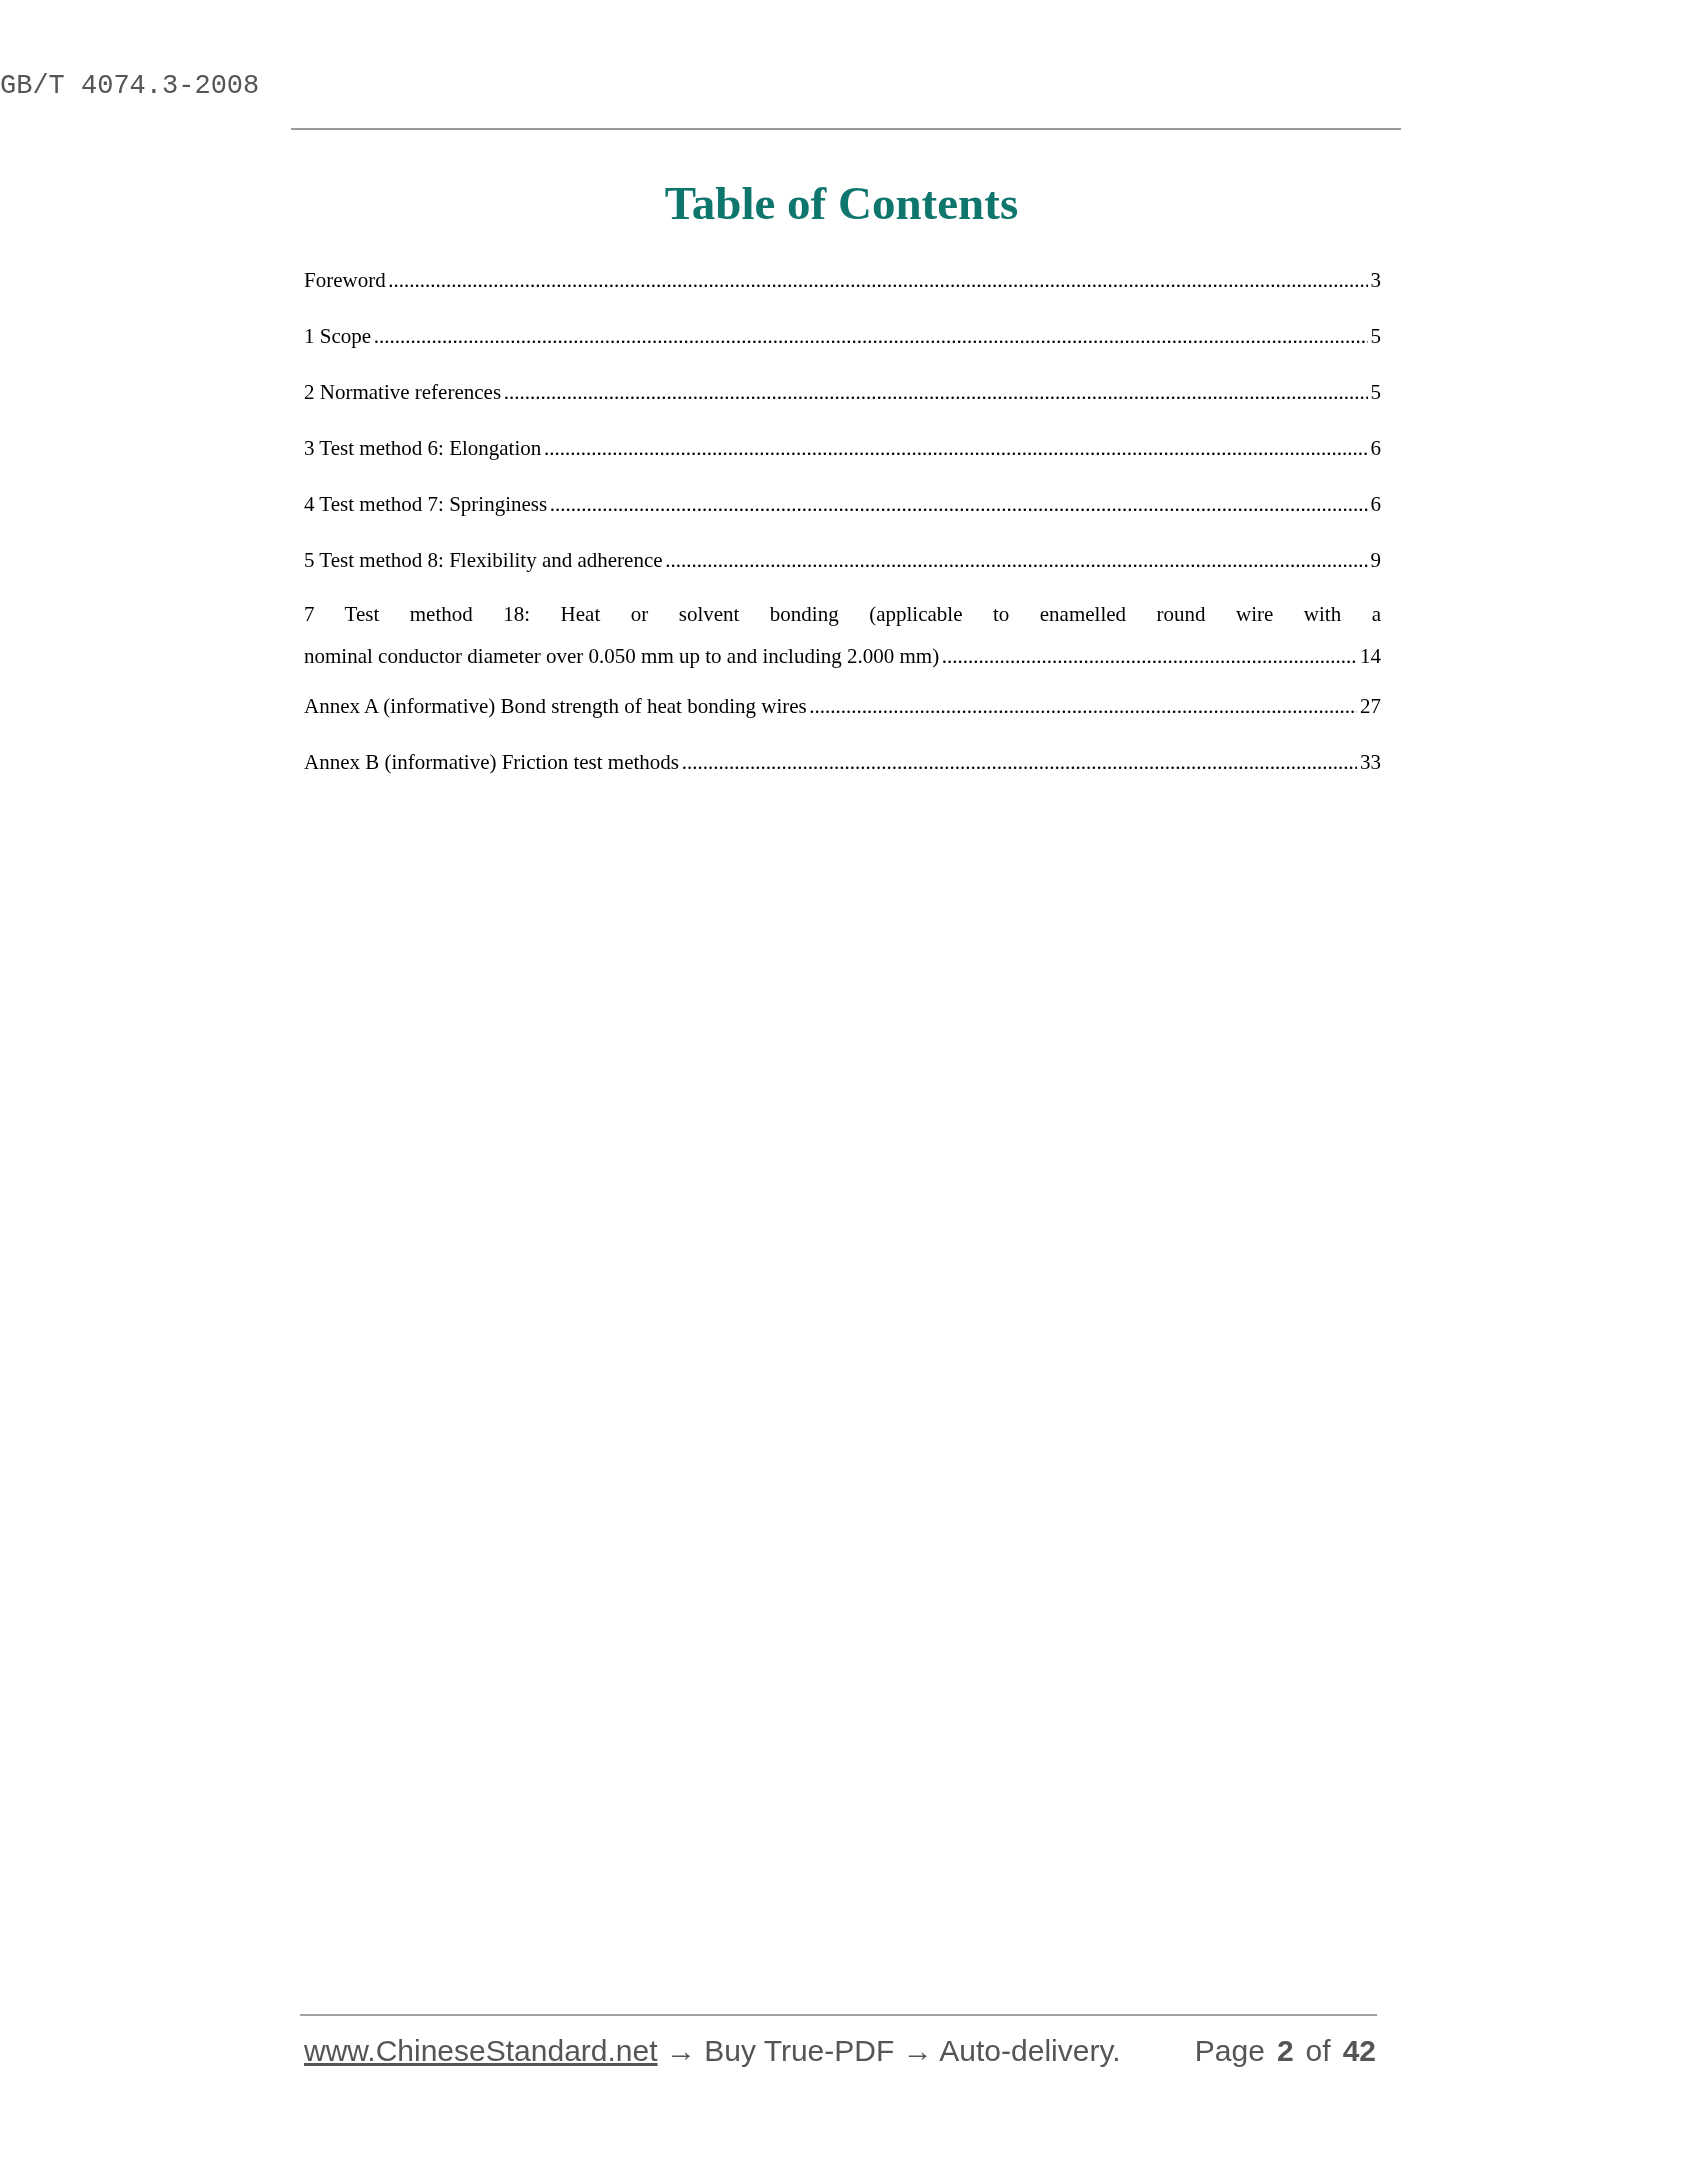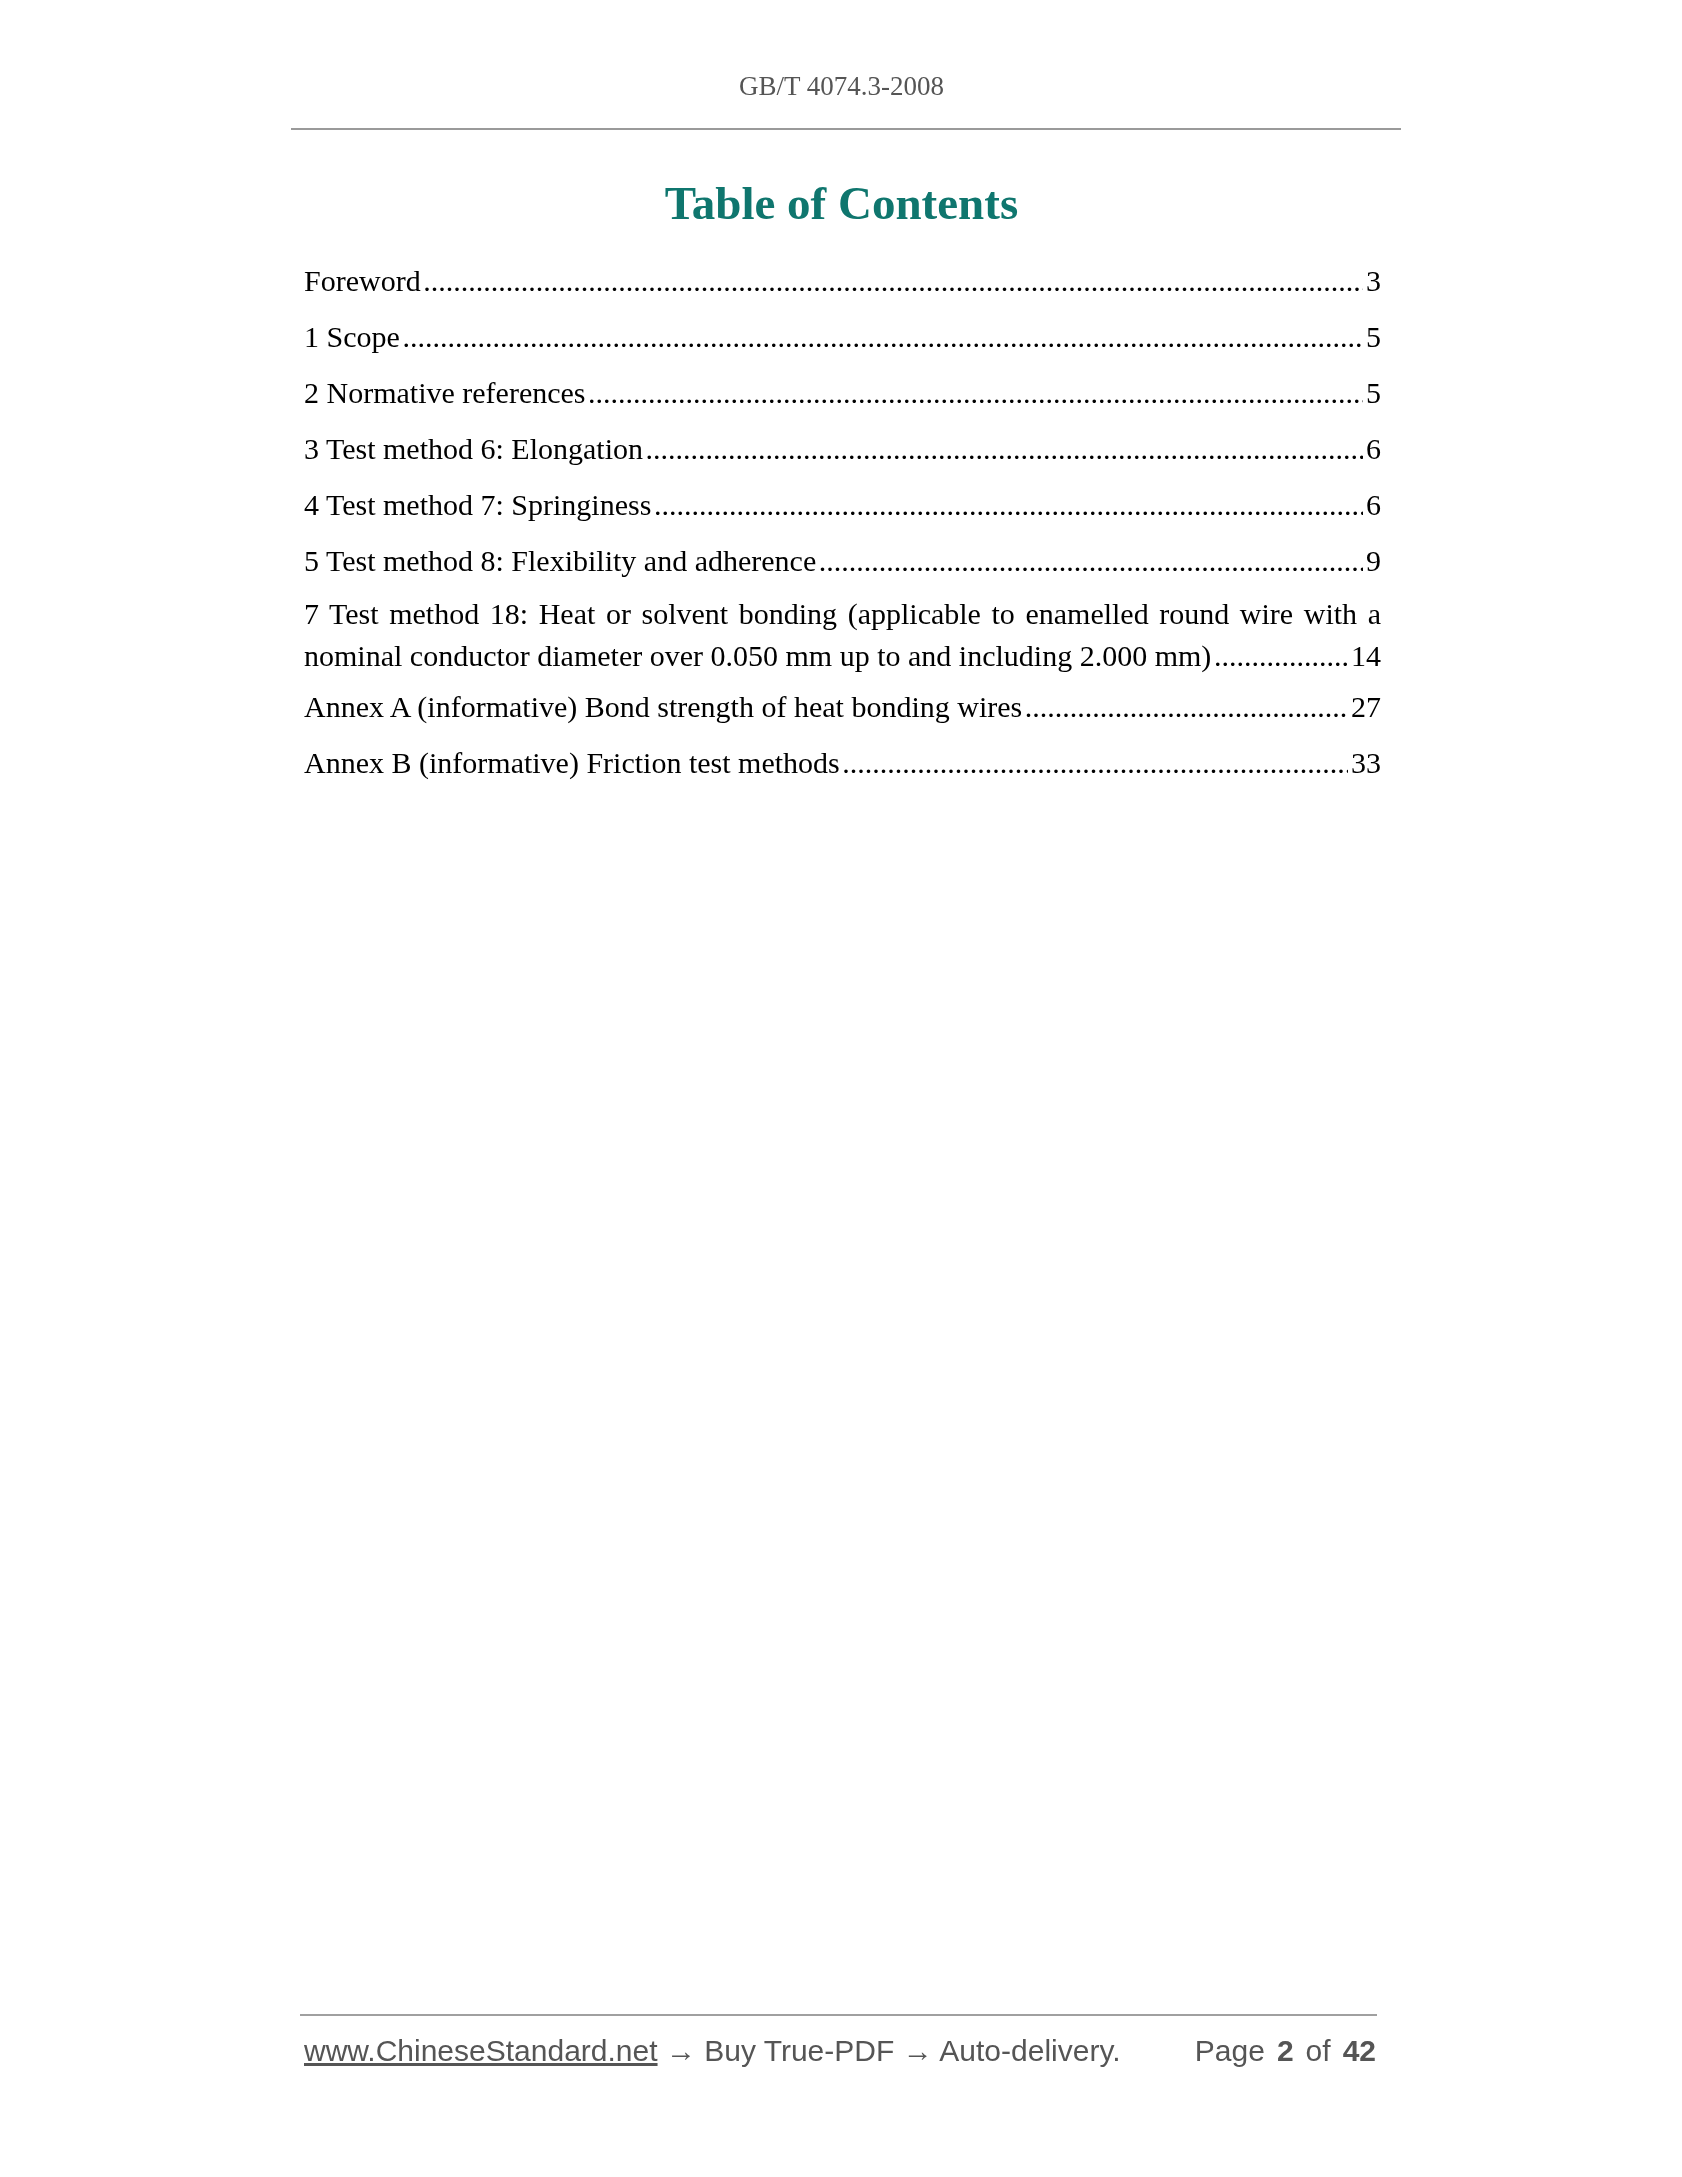--- a/index.html
+++ b/index.html
@@ -1,24 +1,24 @@
 <!DOCTYPE html>
 <html style="font-size:14px"><head>
 <meta charset="utf-8">
 <style>
   html, body { margin:0; padding:0; background:#ffffff; }
   body { width:1683px; height:2177px; position:relative; overflow:hidden; }
   .page { position:absolute; left:0; top:0; width:1683px; height:2177px; background:#fff; }
-  .header-text { position:absolute; top:71px; left:0; width:1683px; text-align:center;
-    font-family:Liberation Serif, serif; font-size:27px; color:#555; }
+  .header-text { position:absolute; top:71px; left:0; width:1683px; text-align:left;
+    font-family:Liberation Mono, monospace; font-size:27px; color:#555; }
   .header-rule { position:absolute; top:128px; left:291px; width:1110px; height:1.7px; background:#9a9a9a; }
   .title { position:absolute; top:176px; left:0; width:1683px; text-align:center;
     font-family:"Liberation Serif", serif; font-weight:bold; font-size:47px; color:#0f766e; }
   .toc { position:absolute; left:304px; top:259px; width:1077px;
-    font-family:"Liberation Serif", serif; font-size:30px; color:#000; }
+    font-family:"Liberation Serif", serif; font-size:21px; color:#000; }
   .toc-row { display:flex; align-items:baseline; height:56px; line-height:43px; }
   .toc-row.multi { display:block; height:auto; line-height:42px; margin-bottom:8px; margin-top:-1.7px;}
   .toc-title { white-space:nowrap; flex:0 0 auto; }
   .dots { flex:1 1 auto; overflow:hidden; white-space:nowrap; margin:0 2.6px; }
   .dots::after { content:"..........................................................................................................................................................................................................................................................................................................................................................."; letter-spacing:0; }
   .page-num { flex:0 0 auto; }
   .multi .line1 { display:block; text-align:justify; text-align-last:justify; white-space:nowrap; }
   .multi .line2 { display:flex; align-items:baseline; }
   .footer-rule { position:absolute; top:2014px; left:300px; width:1077px; height:1.7px; background:#a0a0a0; }
   .footer { position:absolute; top:2034px; left:304px; width:1072px; height:35px;

